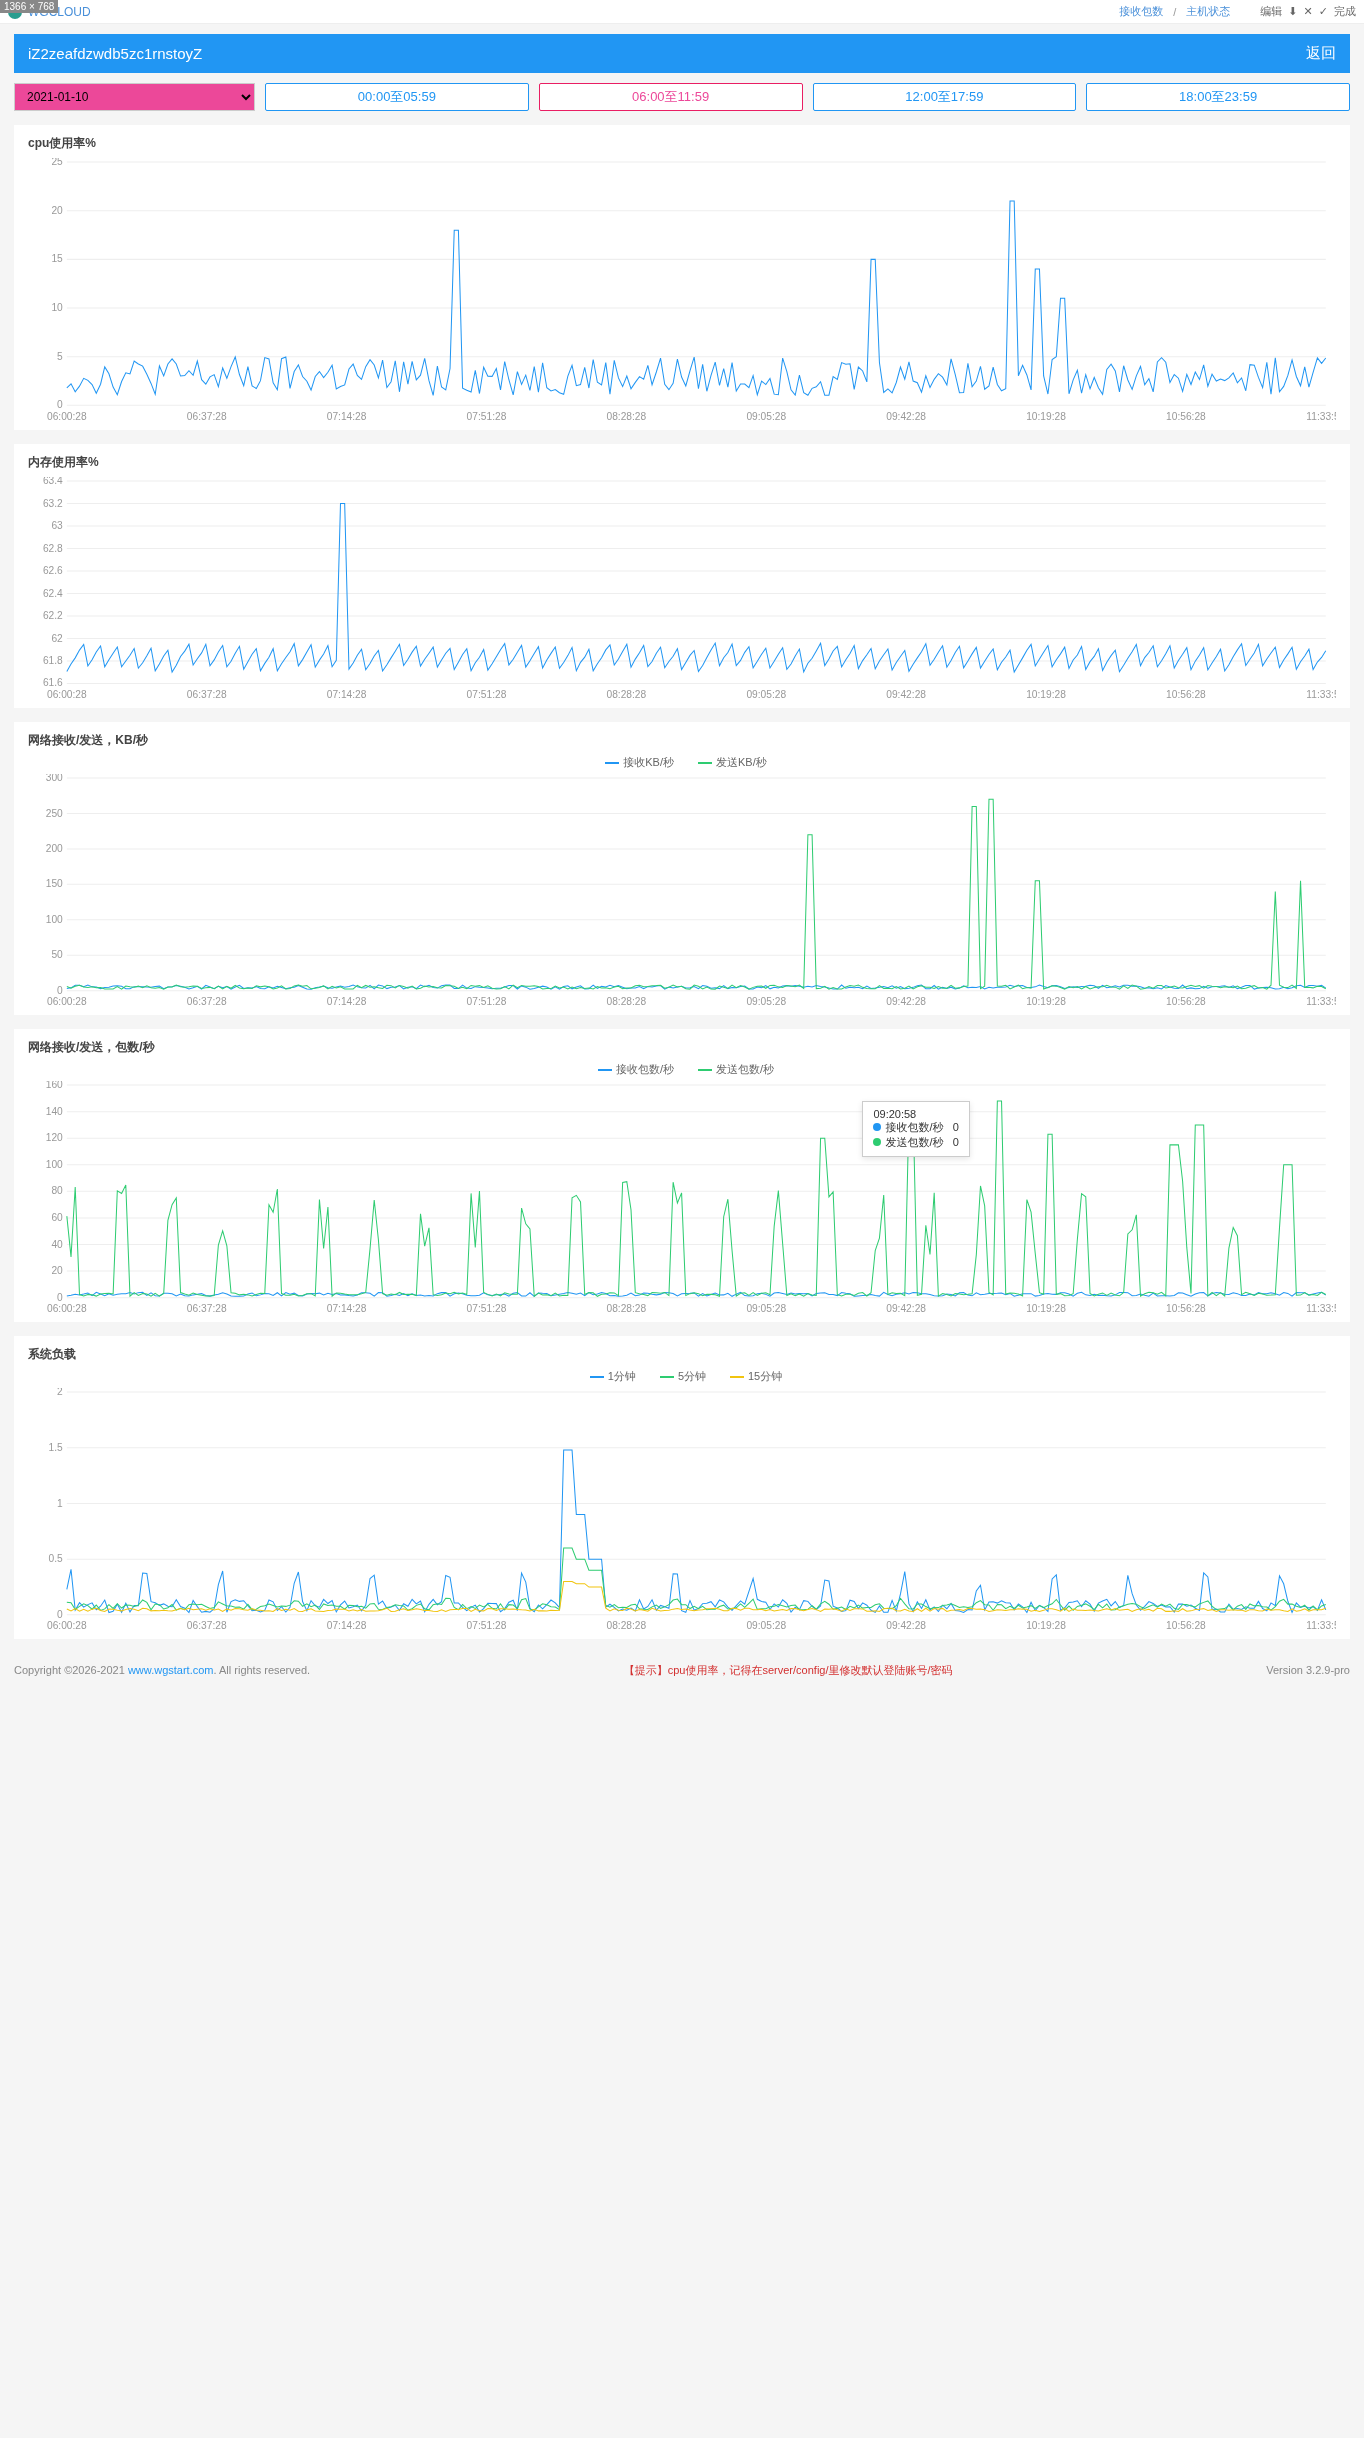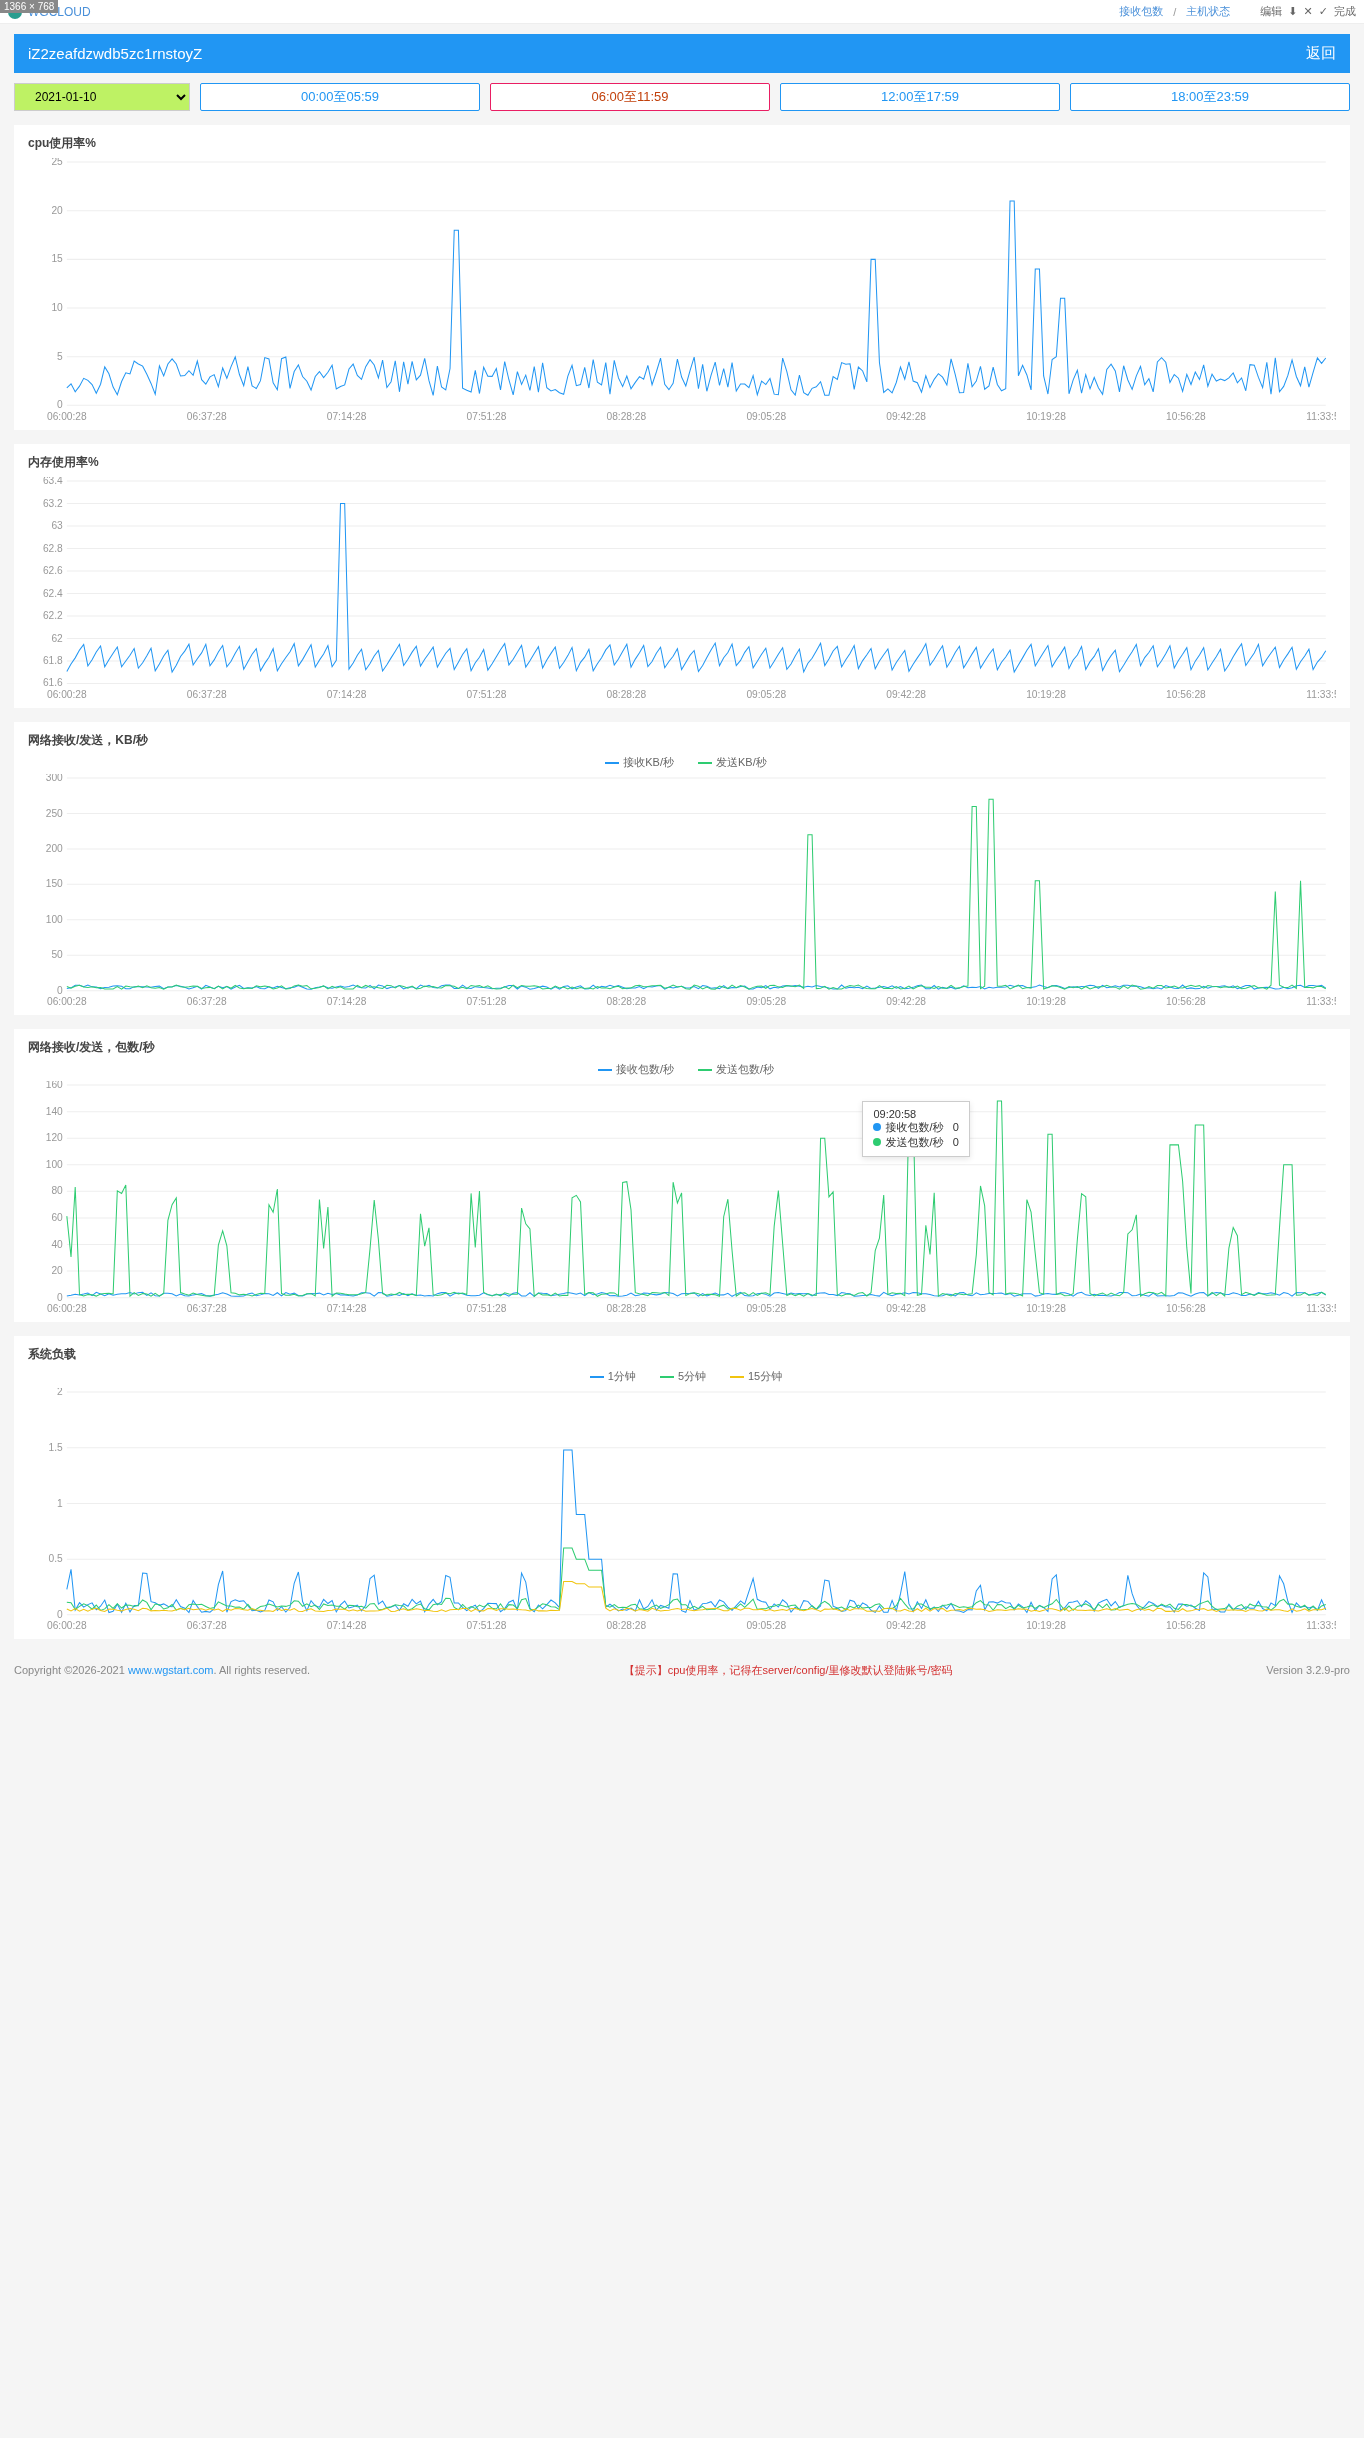--- a/index.html
+++ b/index.html
@@ -10,23 +10,23 @@
 .brand { color: #4a90d9; font-size: 12px; flex: 1; }
 .header-right { display: flex; align-items: center; gap: 10px; font-size: 11px; }
 .header-right .crumb { color: #4a90d9; }
 .header-right .sep { color: #999; }
 .toolbar { display: flex; align-items: center; gap: 6px; color: #666; font-size: 11px; }
 .toolbar span { cursor: pointer; }
 .main-wrap { padding: 10px 14px; }
 .blue-banner { background: #2196f3; color: #fff; padding: 10px 14px; display: flex; justify-content: space-between; align-items: center; font-size: 15px; }
 .blue-banner .back { cursor: pointer; }
 .controls-row { display: flex; gap: 10px; margin-top: 10px; }
-.date-select { width: 176px; height: 28px; border: 1px solid #ccc; background: #bef264; padding: 0 16px; font-size: 12px; }
+.date-select { width: 241px; height: 28px; border: 1px solid #ccc; background: #ec4899; padding: 0 8px; font-size: 12px; }
 .time-btn { flex: 1; height: 28px; border: 1px solid #2196f3; background: #fff; color: #2196f3; font-size: 13px; cursor: pointer; border-radius: 2px; }
-.time-btn.active { border-color: #e91e63; color: #c2410c; }
+.time-btn.active { border-color: #e91e63; color: #ec4899; }
 .chart-block { background: #fff; margin-top: 14px; padding: 10px 14px 6px; }
 .chart-title { font-weight: bold; font-size: 12px; color: #444; margin-bottom: 6px; }
 .chart-area { position: relative; }
 .legend { text-align: center; font-size: 11px; color: #666; margin-bottom: 4px; }
 .legend span { margin: 0 8px; }
 .legend .sw { display: inline-block; width: 14px; height: 2px; vertical-align: middle; margin-right: 4px; }
 svg { display: block; width: 100%; }
 .y-tick { font-size: 10px; fill: #999; text-anchor: end; }
 .x-tick { font-size: 10px; fill: #999; text-anchor: middle; }
 .grid-line { stroke: #eee; stroke-width: 1; }

